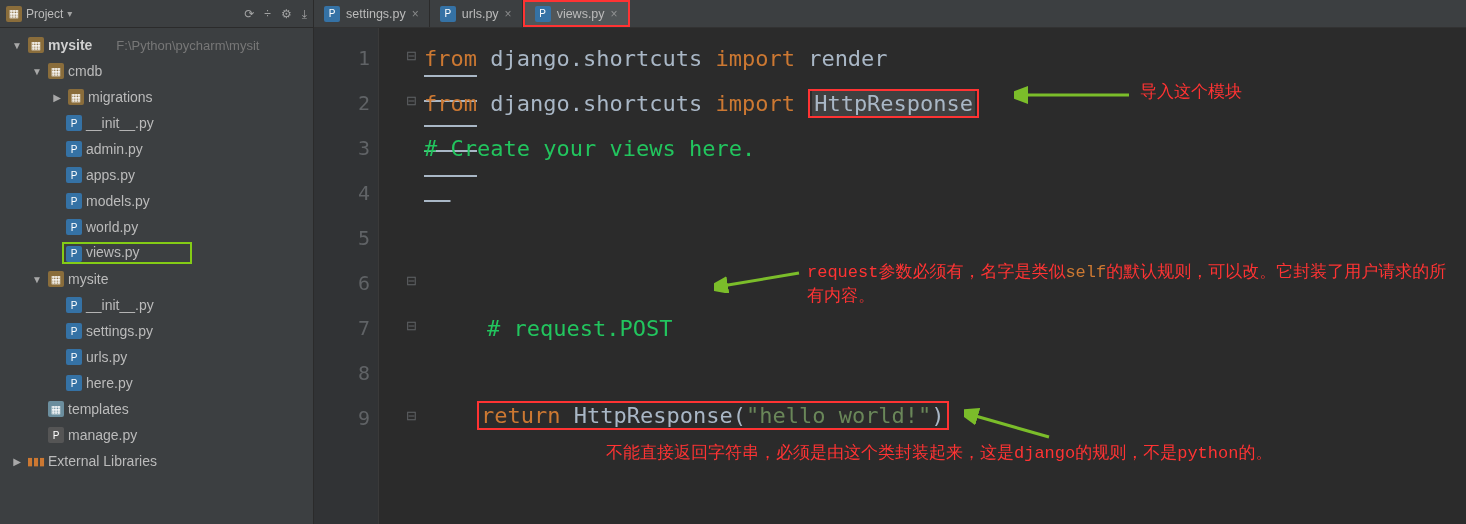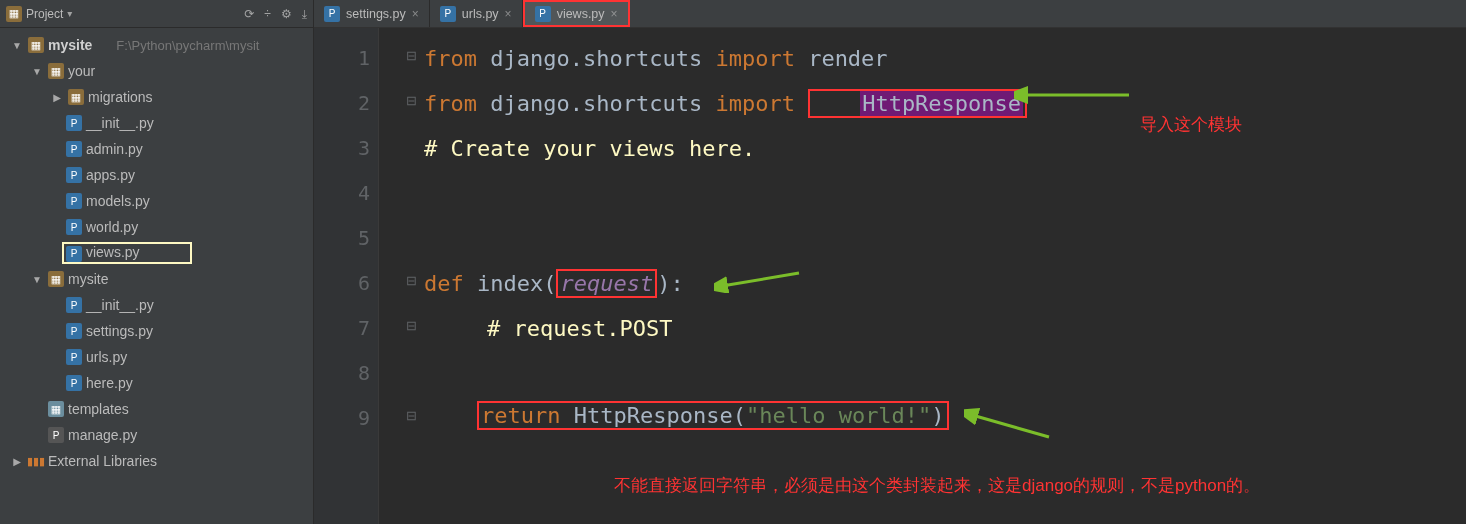--- a/index.html
+++ b/index.html
@@ -49,21 +49,21 @@
   }
   .icon-proj { background:#8a6d3b; color:#fff; }
   .icon-pkg { background:#8a6d3b; color:#fff; }
   .icon-tpl { background:#6b8e9e; color:#fff; }
   .icon-py { background:#3572a5; color:#fff; font-size:10px;}
   .icon-pyplain { background:#555; color:#fff; font-size:10px;}
   .icon-lib { color:#cc7832; }
   .node-label { color:#bbbbbb; }
   .node-label.bold { font-weight: bold; color:#d0d0d0;}
   .node-hint { color:#777; font-size:13px; margin-left:20px;}
-  .hl-views { border: 2px solid #fef9c3; padding:0 50px 0 2px; margin-left:-2px;}
+  .hl-views { border: 2px solid #84cc16; padding:0 50px 0 2px; margin-left:-2px;}
   
   .editor {
     position:absolute;
     left:314px; top:0;
     width:1152px; height:524px;
     background:#2b2b2b;
   }
   .tabbar {
     height: 28px;
     display:flex;
@@ -110,30 +110,31 @@
     font-size: 13px;
   }
   .code {
     position:absolute;
     left:110px; top:28px;
     width: 1042px; height:496px;
     font-family: "DejaVu Sans Mono","Consolas", monospace;
     font-size: 22px;
     white-space: pre;
     color:#a9b7c6;
+    text-decoration:underline;
   }
   .cline { position:absolute; left:0; }
   .k-orange { color:#cc7832; }
-  .k-comment { color:#fef9c3; }
+  .k-comment { color:#22c55e; }
   .k-string { color:#6a8759; }
   .k-lavender { color:#9876aa; font-style: italic;}
   .box-red { border:2px solid #ff3333; padding:0 2px;}
-  .hl-green { background:#701a75; padding:0 2px;margin-left:48px;}
+  .hl-green { background:#404040; padding:0 2px;}
   
-  .anno { position:absolute; color:#ff3333; font-size:17px; line-height:1.4; font-family:Liberation Sans, sans-serif;margin-top:32px;}
+  .anno { position:absolute; color:#ff3333; font-size:17px; line-height:1.4; font-family:Liberation Mono, monospace;}
   .self-txt { color:#cc7832; }
   .arrow-svg { position:absolute; pointer-events: none;}
 </style>
 </head>
 <body>
 
 <div class="sidebar">
   <div class="sidebar-header">
     <span class="icon-proj">▦</span>
     <span class="sb-title">Project</span>
@@ -150,21 +151,21 @@
       <span class="ind" style="width:6px"></span>
       <span class="tw">▼</span>
       <span class="icon-proj">▦</span>
       <span class="node-label bold">mysite</span>
       <span class="node-hint">F:\Python\pycharm\mysit</span>
     </div>
     <div class="tree-row">
       <span class="ind" style="width:26px"></span>
       <span class="tw">▼</span>
       <span class="icon-pkg">▦</span>
-      <span class="node-label">your</span>
+      <span class="node-label">cmdb</span>
     </div>
     <div class="tree-row">
       <span class="ind" style="width:46px"></span>
       <span class="tw">▶</span>
       <span class="icon-pkg">▦</span>
       <span class="node-label">migrations</span>
     </div>
     <div class="tree-row">
       <span class="ind" style="width:62px"></span>
       <span class="icon-py">P</span>
@@ -277,27 +278,27 @@
     <span class="fold-mark" style="top:65px">⊟</span>
     <span class="fold-mark" style="top:245px">⊟</span>
     <span class="fold-mark" style="top:290px">⊟</span>
     <span class="fold-mark" style="top:380px">⊟</span>
   </div>
 
   <div class="code">
     <div class="cline" style="top:18px"><span class="k-orange">from</span><span> django.shortcuts </span><span class="k-orange">import</span><span> render</span></div>
     <div class="cline" style="top:63px"><span class="k-orange">from</span><span> django.shortcuts </span><span class="k-orange">import</span><span> </span><span class="box-red"><span class="hl-green">HttpResponse</span></span></div>
     <div class="cline k-comment" style="top:108px"># Create your views here.</div>
-    <div class="cline" style="top:243px"><span class="k-orange">def</span><span> index(</span><span class="box-red k-lavender">request</span><span>):</span></div>
     <div class="cline k-comment" style="top:288px;left:63px;"># request.POST</div>
     <div class="cline" style="top:375px;left:53px;"><span class="box-red"><span class="k-orange">return</span><span> HttpResponse(</span><span class="k-string">"hello world!"</span><span>)</span></span></div>
   </div>
 
   <div class="anno" style="left:826px;top:81px;">导入这个模块</div>
-  <div class="anno" style="left:300px;top:442px;width:780px;">不能直接返回字符串，必须是由这个类封装起来，这是django的规则，不是python的。</div>
+  <div class="anno" style="left:493px;top:261px;width:640px;"><span>request参数必须有，名字是类似</span><span class="self-txt">self</span><span>的默认规则，可以改。它封装了用户请求的所有内容。</span></div>
+  <div class="anno" style="left:292px;top:442px;width:780px;">不能直接返回字符串，必须是由这个类封装起来，这是django的规则，不是python的。</div>
 
   <svg class="arrow-svg" style="left:700px;top:85px;" width="120" height="30">
     <defs>
         <marker id="ah1" markerWidth="10" markerHeight="10" refX="2" refY="3" orient="auto">
           <path d="M0,0 L0,6 L8,3 z" fill="#7bbd2a"></path>
         </marker>
       </defs>
     <line x1="115" y1="10" x2="8" y2="10" stroke="#7bbd2a" stroke-width="3" marker-end="url(#ah1)"></line>
   </svg>
   <svg class="arrow-svg" style="left:400px;top:258px;" width="90" height="35">

